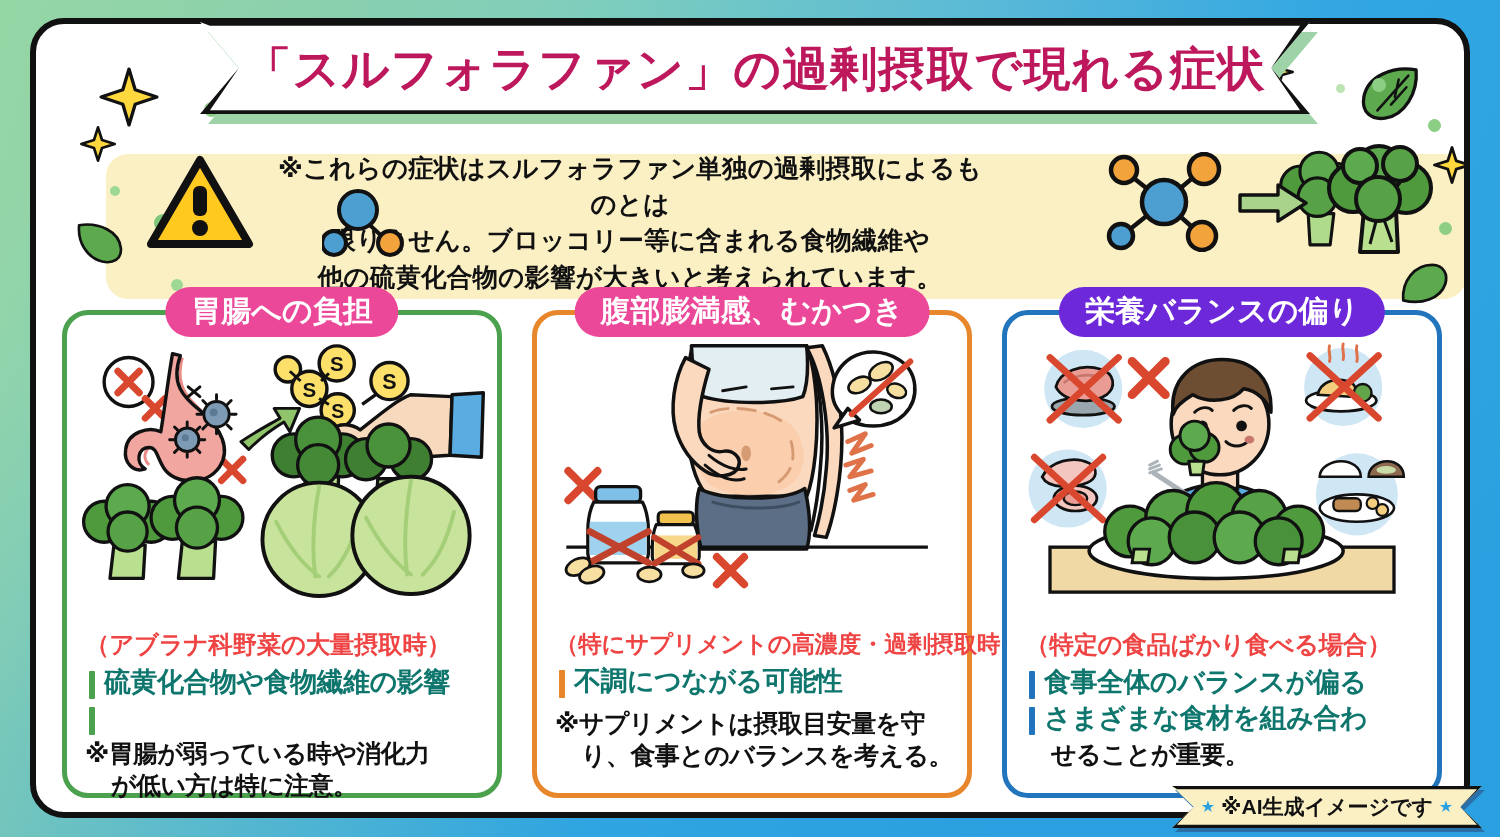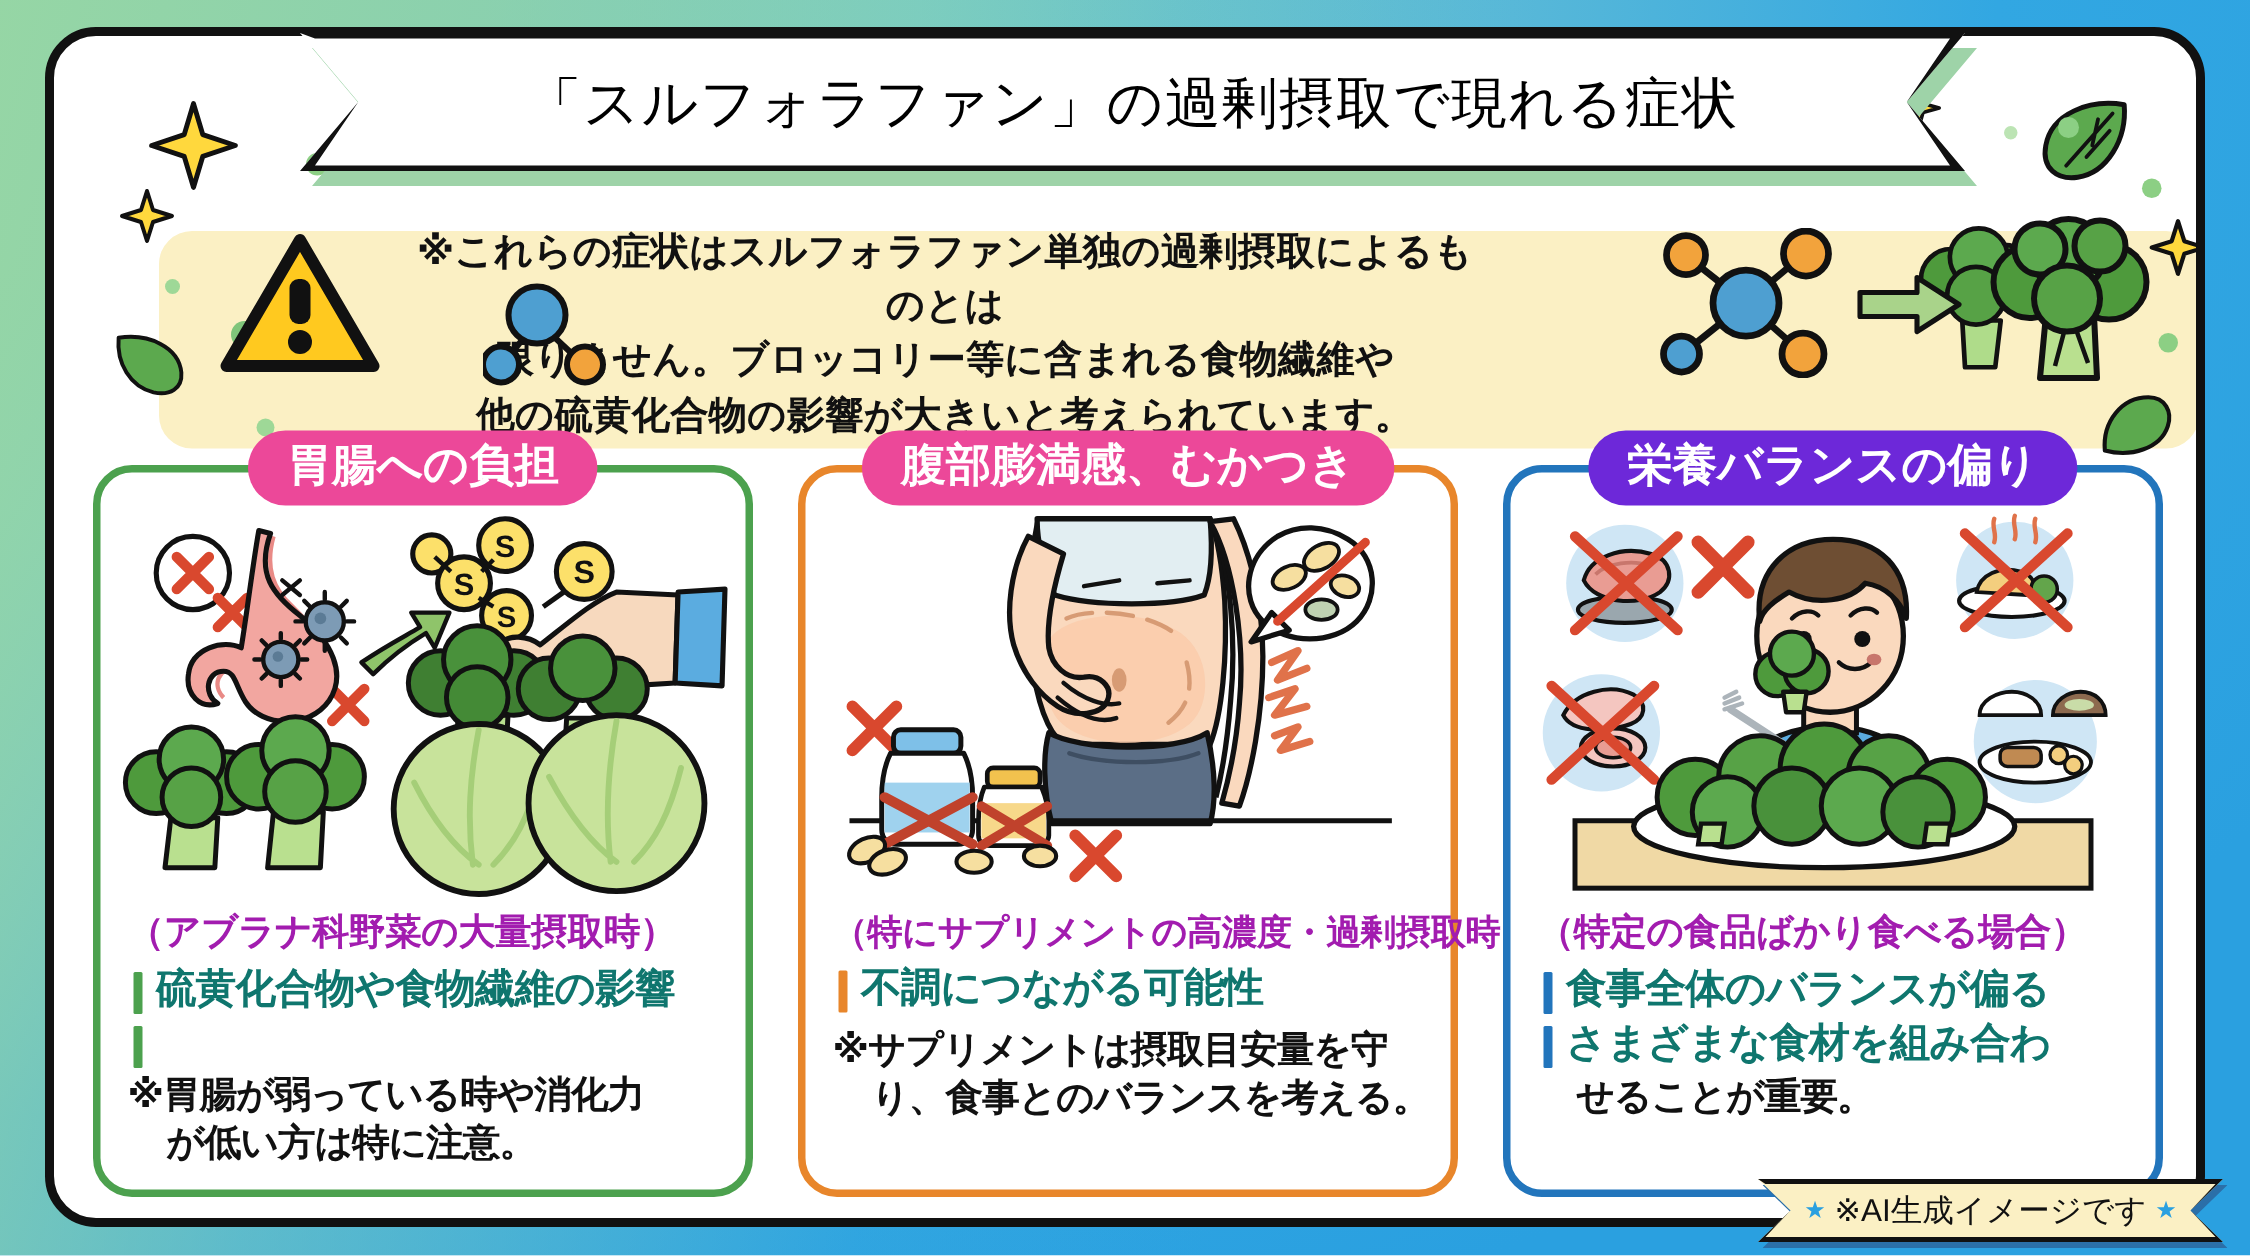--- a/index.html
+++ b/index.html
@@ -53,21 +53,21 @@
     position:absolute;left:0;top:0;width:1110px;height:92px;
     background:#111;
     clip-path:polygon(
       0% 0%, 100% 0%, 96.5% 50%, 100% 100%, 0% 100%, 3.5% 50%,
       3.5% 50%, 0.9% 96%, 99.1% 96%, 96.5% 50%, 99.1% 4%, 0.9% 4%
     );
     pointer-events:none;
   }
   .title-text{
     position:relative;z-index:3;
-    font-size:37px;font-weight:normal;color:#000000;letter-spacing:1px;
+    font-size:47px;font-weight:bold;color:#be185d;letter-spacing:1px;
     white-space:nowrap;line-height:1;
   }
 
   
   .notice{
     position:absolute;left:70px;top:130px;width:1360px;height:145px;
     display:flex;align-items:center;
   }
   .warn-tri{position:absolute;left:75px;top:22px;width:110px;height:100px;}
   .notice-text{
@@ -95,22 +95,22 @@
     font-size:30px;font-weight:bold;white-space:nowrap;line-height:1;
     z-index:5;
   }
   .badge.g{background:#ec4899;}
   .badge.o{background:#ec4899;}
   .badge.b{background:#6d28d9;}
 
   .illus{position:absolute;left:0;top:22px;width:100%;height:262px;}
   .body{position:absolute;left:18px;right:14px;top:292px;}
   .paren{
-    font-size:24.5px;font-weight:bold;color:#a21caf;line-height:1.22;
-    letter-spacing:-.3px;white-space:nowrap;
+    font-size:24.5px;font-weight:bold;color:#ef4444;line-height:1.22;
+    letter-spacing:-.3px;white-space:nowrap;margin-top:23px;
   }
   .bullets{margin-top:5px;}
   .bl{display:flex;align-items:flex-start;margin-bottom:1px;}
   .bar{flex:0 0 auto;width:6px;height:28px;margin:6px 9px 0 4px;border-radius:1px;}
   .bar.g{background:#4CA14E;}
   .bar.o{background:#E8862B;}
   .bar.b{background:#2275BC;}
   .bl-t{font-size:27px;font-weight:bold;color:#0f766e;line-height:1.3;letter-spacing:-.5px;white-space:nowrap;}
   .note{
     margin-top:2px;font-size:25px;font-weight:bold;color:#111;
@@ -129,21 +129,21 @@
     background:#fbf0c4;border:0;
     clip-path:polygon(0% 0%, 100% 0%, 93% 50%, 100% 100%, 0% 100%, 7% 50%);
     display:flex;align-items:center;justify-content:center;
   }
   .aib-border{
     position:absolute;left:0;top:0;width:310px;height:42px;background:#111;
     clip-path:polygon(
       0% 0%, 100% 0%, 93% 50%, 100% 100%, 0% 100%, 7% 50%,
       7% 50%, 1.6% 92%, 98.4% 92%, 93% 50%, 98.4% 8%, 1.6% 8%);
   }
-  .aib-t{position:relative;z-index:3;font-size:21px;font-weight:normal;color:#111;white-space:nowrap;}
+  .aib-t{position:relative;z-index:3;font-size:21px;font-weight:bold;color:#111;white-space:nowrap;}
   .aib-star{color:#2aa0e0;font-size:16px;vertical-align:2px;}
 </style>
 </head>
 <body>
 
 <div id="stage">
   <div class="bg"></div>
   <div class="bg-tint"></div>
 
   <div class="panel">

